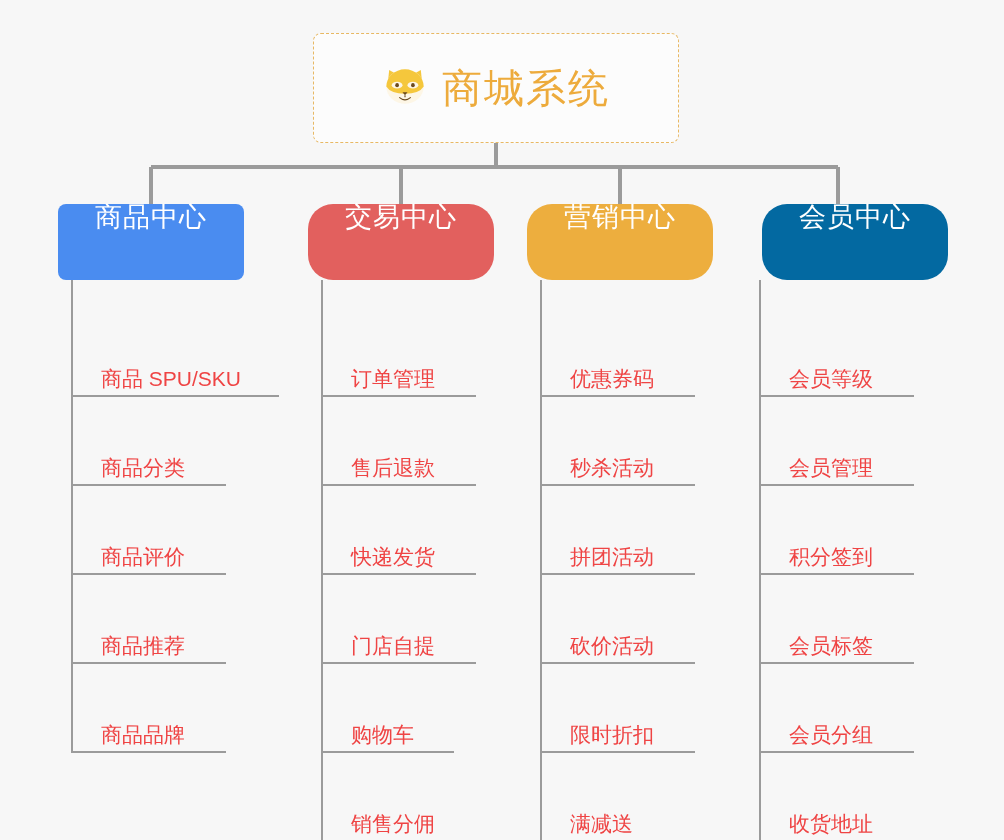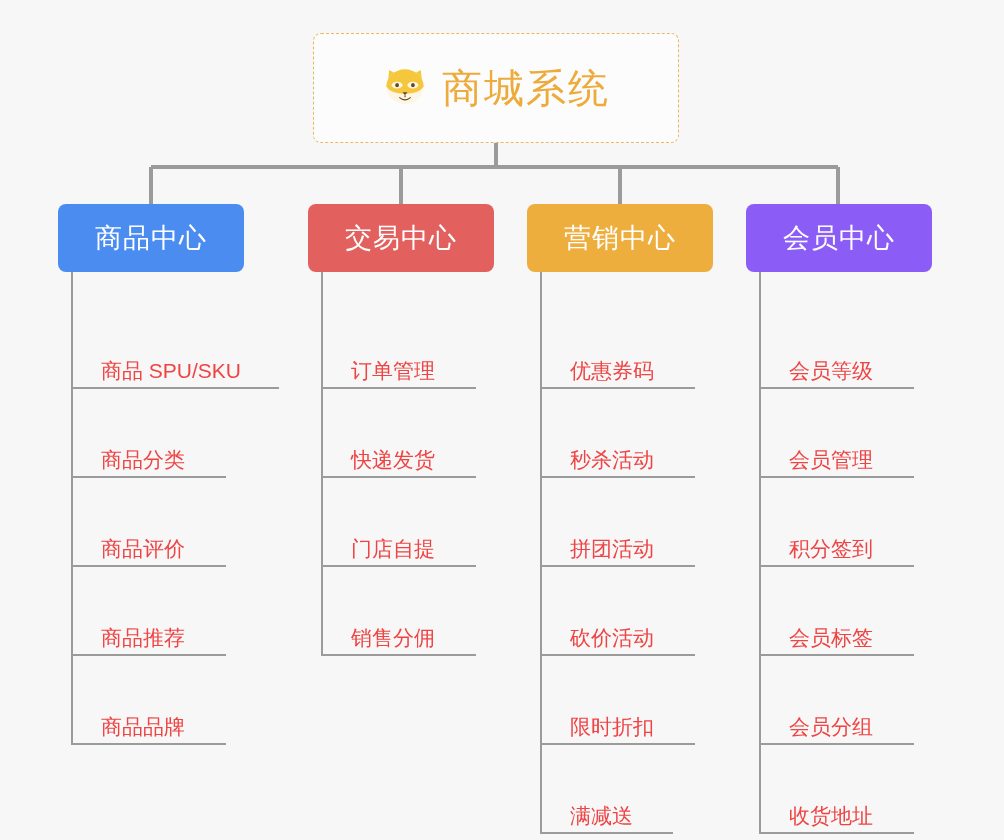--- a/index.html
+++ b/index.html
@@ -40,29 +40,29 @@
     top: 204px;
     width: 224px;
   }
   .col-0 { left: 58px; }
   .col-1 { left: 308px; }
   .col-2 { left: 527px; }
   .col-3 { left: 746px; }
 
   .cat-box {
     width: 186px;
-    height: 68px;
+    height: 76px;
     border-radius: 8px;
-    display: flex; align-items: center; justify-content: center;
+    display: flex; justify-content: center;
     color: #ffffff;
     font-size: 27px;
     letter-spacing: 1px;
     line-height: 1;
   }
-  .col-1 .cat-box, .col-2 .cat-box, .col-3 .cat-box { width: 186px; }
+  .col-1 .cat-box, .col-2 .cat-box, .col-3 .cat-box { width: 186px; border-radius: 25px; }
 
   
   .leaf-list {
     position: relative;
     margin-top: 0;
     padding-top: 28px;
     margin-left: 13px;
     border-left: 2px solid #9b9b9b;
   }
   .leaf {
@@ -161,26 +161,34 @@
   <div class="col col-1">
     <div class="cat-box" style="background: rgb(226, 96, 94);">
       <span>交易中心</span>
     </div>
     <div class="leaf-list" style="border-left-color: rgb(155, 155, 155);">
         <div class="leaf">
           <span class="leaf-label">订单管理</span>
           <span class="leaf-underline" style="width: 153px; border-bottom-color: rgb(155, 155, 155);"></span>
         </div>
         <div class="leaf">
+          <span class="leaf-label">售后退款</span>
+          <span class="leaf-underline" style="width: 153px; border-bottom-color: rgb(155, 155, 155);"></span>
+        </div>
+        <div class="leaf">
           <span class="leaf-label">快递发货</span>
           <span class="leaf-underline" style="width: 153px; border-bottom-color: rgb(155, 155, 155);"></span>
         </div>
         <div class="leaf">
           <span class="leaf-label">门店自提</span>
           <span class="leaf-underline" style="width: 153px; border-bottom-color: rgb(155, 155, 155);"></span>
+        </div>
+        <div class="leaf">
+          <span class="leaf-label">购物车</span>
+          <span class="leaf-underline" style="width: 131px; border-bottom-color: rgb(155, 155, 155);"></span>
         </div>
         <div class="leaf">
           <span class="leaf-label">销售分佣</span>
           <span class="leaf-underline" style="width: 153px; border-bottom-color: rgb(155, 155, 155);"></span>
         </div>
       </div>
   </div>
   <div class="col col-2">
     <div class="cat-box" style="background: rgb(237, 174, 62);">
       <span>营销中心</span>
@@ -206,21 +214,21 @@
           <span class="leaf-label">限时折扣</span>
           <span class="leaf-underline" style="width: 153px; border-bottom-color: rgb(155, 155, 155);"></span>
         </div>
         <div class="leaf">
           <span class="leaf-label">满减送</span>
           <span class="leaf-underline" style="width: 131px; border-bottom-color: rgb(155, 155, 155);"></span>
         </div>
       </div>
   </div>
   <div class="col col-3">
-    <div class="cat-box" style="background: #8b5cf6;">
+    <div class="cat-box" style="background: #0369a1; margin-left: 16px;">
       <span>会员中心</span>
     </div>
     <div class="leaf-list" style="border-left-color: rgb(155, 155, 155);">
         <div class="leaf">
           <span class="leaf-label">会员等级</span>
           <span class="leaf-underline" style="width: 153px; border-bottom-color: rgb(155, 155, 155);"></span>
         </div>
         <div class="leaf">
           <span class="leaf-label">会员管理</span>
           <span class="leaf-underline" style="width: 153px; border-bottom-color: rgb(155, 155, 155);"></span>

